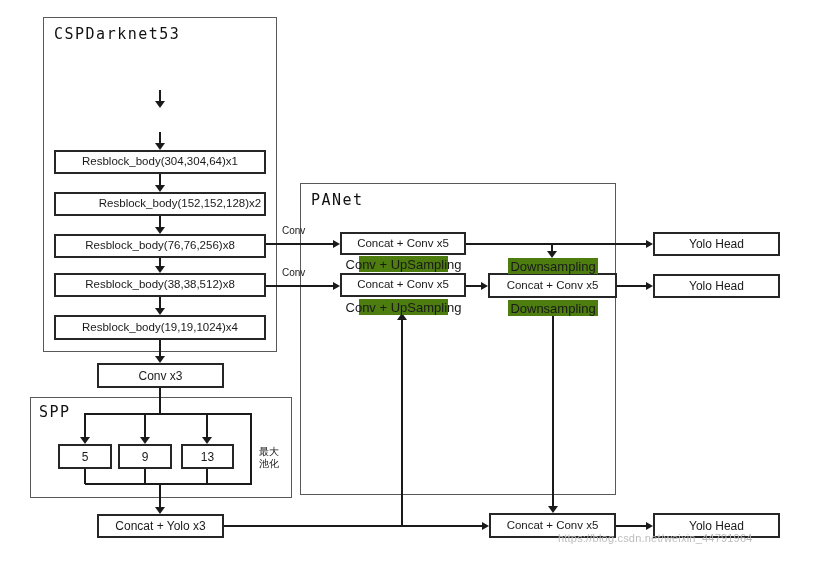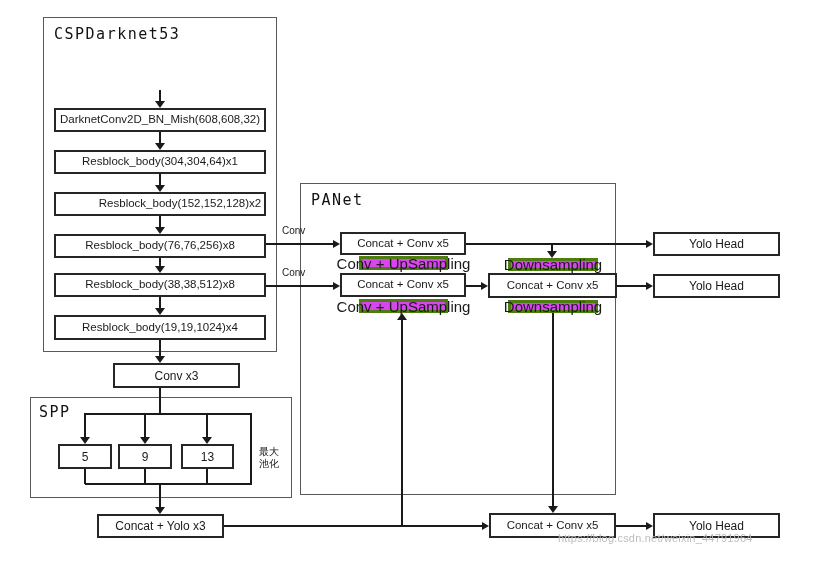--- a/index.html
+++ b/index.html
@@ -16,23 +16,23 @@
     font-family:"DejaVu Sans Mono","Liberation Mono",monospace;
     font-size:15px;letter-spacing:1.5px;color:#111;white-space:nowrap;
   }
   
   .box{
     position:absolute;border:2px solid #262626;background:#ffffff;z-index:2;box-sizing:border-box;
     display:flex;align-items:center;justify-content:center;
     font-size:11.5px;white-space:nowrap;line-height:1;
   }
   .small-box{
-    position:absolute;border:3px solid #4d7c0f;background:#d946ef;z-index:3;box-sizing:border-box;
+    position:absolute;border:8px solid #4d7c0f;background:#d946ef;z-index:3;box-sizing:border-box;
     display:flex;align-items:center;justify-content:center;
-    font-size:15px;white-space:nowrap;line-height:1;
+    font-size:13px;white-space:nowrap;line-height:1;
   }
   .pool-box{font-size:12px;}
   
   .hl{position:absolute;height:2px;background:#1a1a1a;z-index:1;}
   .vl{position:absolute;width:2px;background:#1a1a1a;z-index:1;}
   .ad{position:absolute;width:0;height:0;border-left:5px solid transparent;border-right:5px solid transparent;border-top:7px solid #1a1a1a;z-index:1;}
   .au{position:absolute;width:0;height:0;border-left:5px solid transparent;border-right:5px solid transparent;border-bottom:7px solid #1a1a1a;z-index:1;}
   .ar{position:absolute;width:0;height:0;border-top:4px solid transparent;border-bottom:4px solid transparent;border-left:7px solid #1a1a1a;z-index:1;}
   .edge-label{
     position:absolute;font-size:10px;color:#1a1a1a;z-index:2;white-space:nowrap;
@@ -47,21 +47,20 @@
 </style>
 </head>
 <body>
 
 <div class="canvas">
 
   <div class="group" style="left:43px;top:17px;width:234px;height:335px;">
     <div class="group-title">CSPDarknet53</div>
   </div>
 
-  <div class="box" style="left:54px;top:108px;width:212px;height:24px;">DarknetConv2D_BN_Mish(608,608,32)</div>
   <div class="box" style="left:54px;top:150px;width:212px;height:24px;">Resblock_body(304,304,64)x1</div>
   <div class="box" style="left:54px;top:192px;width:212px;height:24px;padding-left:40px;">Resblock_body(152,152,128)x2</div>
   <div class="box" style="left:54px;top:234px;width:212px;height:24px;">Resblock_body(76,76,256)x8</div>
   <div class="box" style="left:54px;top:273px;width:212px;height:24px;">Resblock_body(38,38,512)x8</div>
   <div class="box" style="left:54px;top:315px;width:212px;height:25px;">Resblock_body(19,19,1024)x4</div>
 
   <div class="vl" style="left:159px;top:90px;height:11px;"></div>
     <div class="ad" style="left:155px;top:101px;"></div>
   <div class="vl" style="left:159px;top:132px;height:11px;"></div>
     <div class="ad" style="left:155px;top:143px;"></div>
@@ -69,21 +68,21 @@
     <div class="ad" style="left:155px;top:185px;"></div>
   <div class="vl" style="left:159px;top:216px;height:11px;"></div>
     <div class="ad" style="left:155px;top:227px;"></div>
   <div class="vl" style="left:159px;top:258px;height:9px;"></div>
     <div class="ad" style="left:155px;top:266px;"></div>
   <div class="vl" style="left:159px;top:297px;height:11px;"></div>
     <div class="ad" style="left:155px;top:308px;"></div>
   <div class="vl" style="left:159px;top:340px;height:16px;"></div>
     <div class="ad" style="left:155px;top:356px;"></div>
 
-  <div class="box" style="left:97px;top:363px;width:127px;height:25px;font-size:12px;margin-left:16px;">Conv x3</div>
+  <div class="box" style="left:97px;top:363px;width:127px;height:25px;font-size:12px;">Conv x3</div>
 
   <div class="group" style="left:30px;top:397px;width:262px;height:101px;">
     <div class="group-title" style="left:8px;top:5px;">SPP</div>
   </div>
 
   <div class="vl" style="left:159px;top:388px;height:27px;"></div>
   <div class="hl" style="left:85px;top:413px;width:167px;"></div>
   <div class="vl" style="left:250px;top:413px;height:71px;"></div>
   <div class="hl" style="left:85px;top:483px;width:167px;"></div>
 

